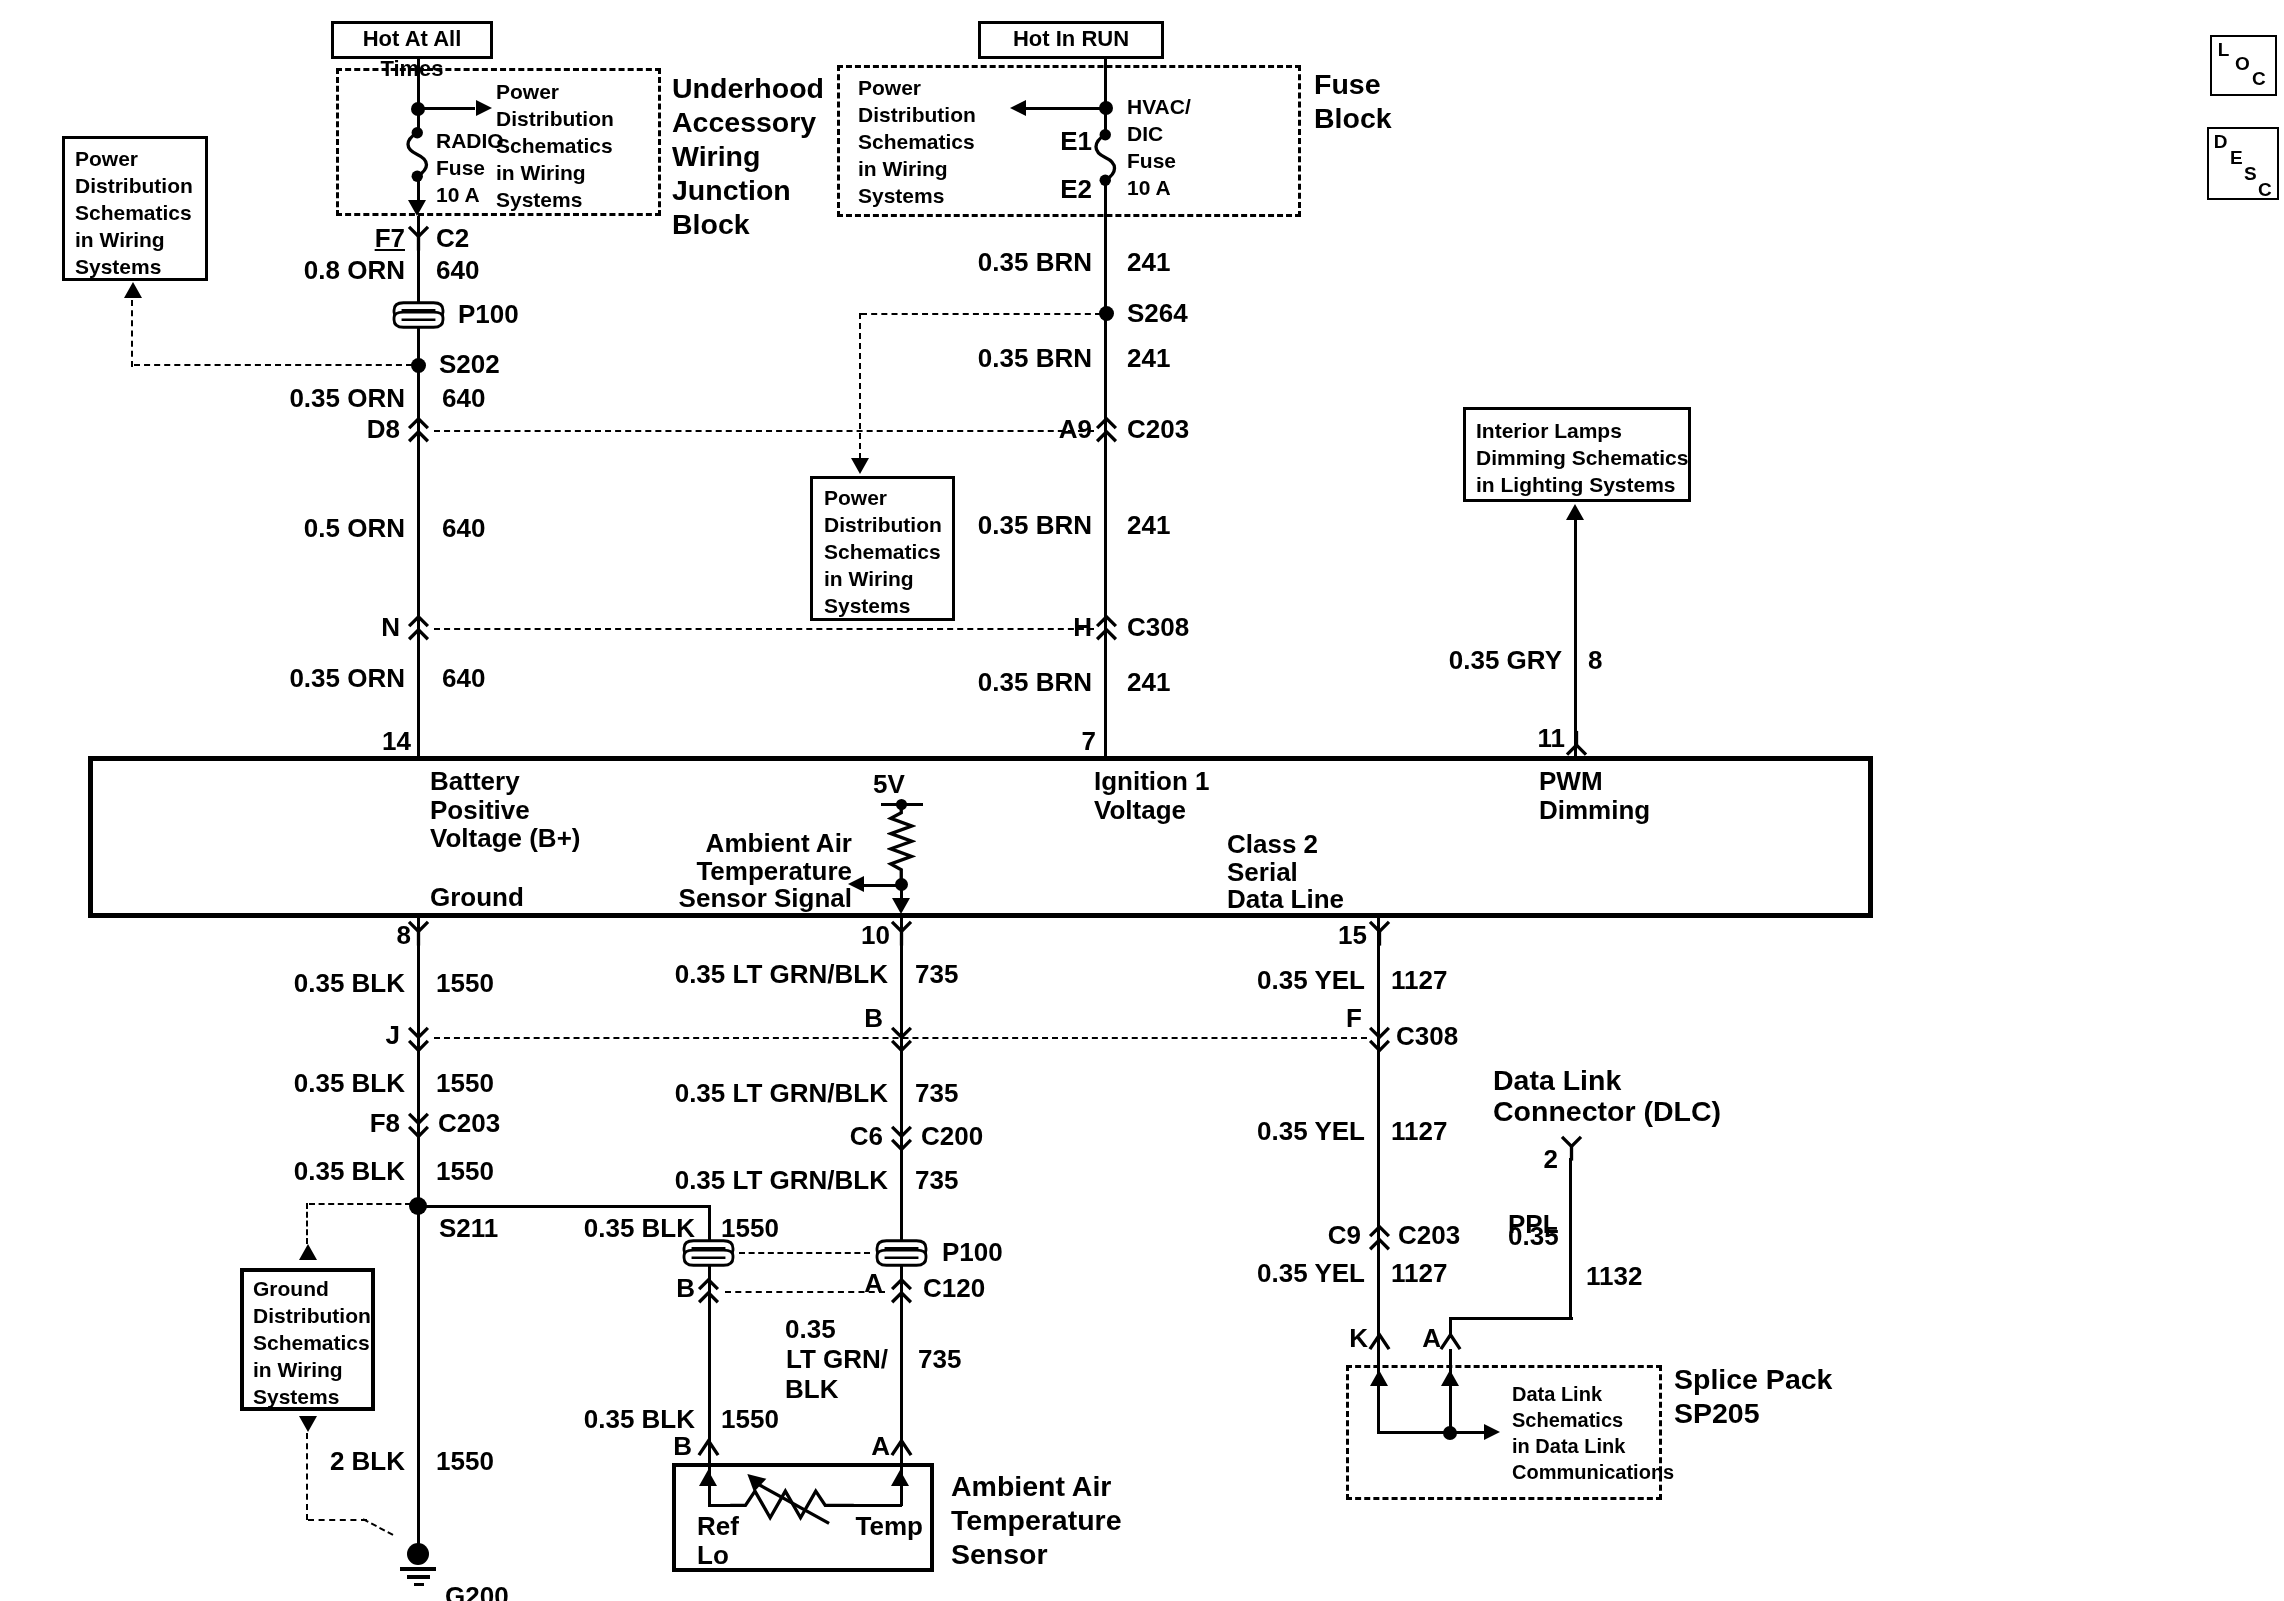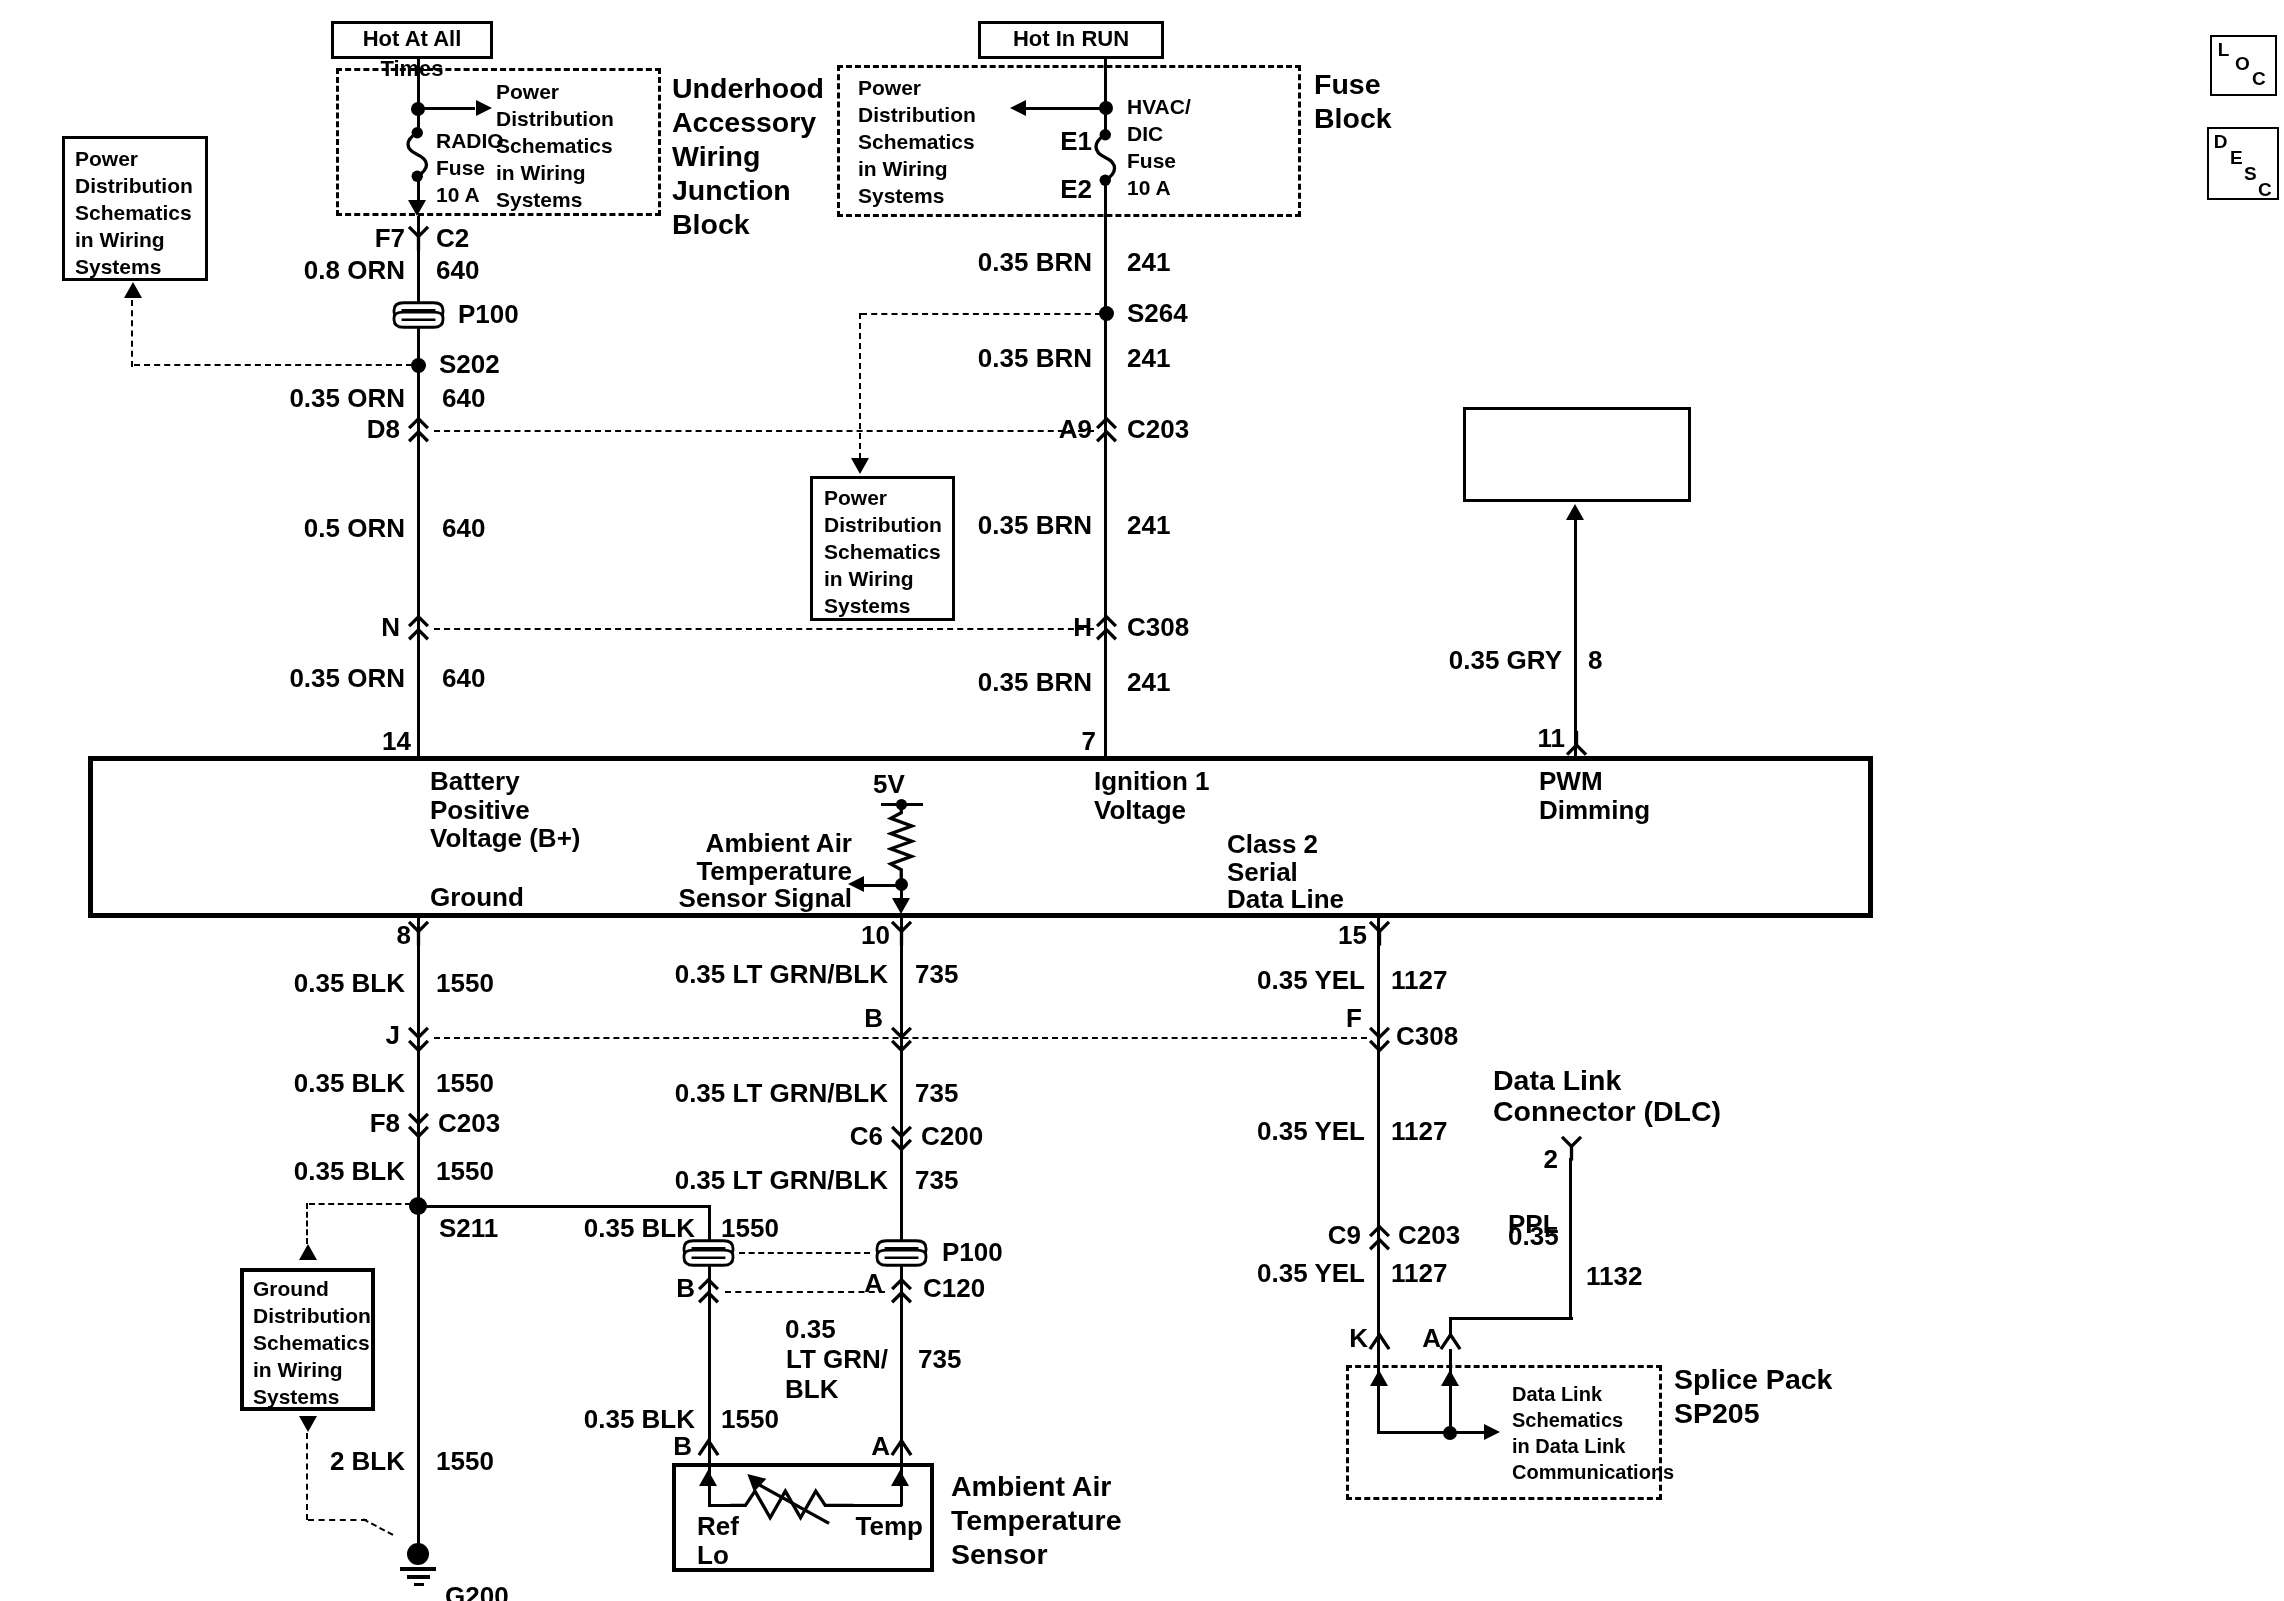--- a/index.html
+++ b/index.html
@@ -78,21 +78,21 @@
   <div class="tri tr" style="left:476px;top:100px;"></div>
   <svg class="sym" style="left:403px;top:127px;" width="28.5" height="55" viewBox="0 0 30 58">
     <circle cx="15" cy="6" r="6"></circle>
       <circle cx="15" cy="52" r="6"></circle>
     <path d="M15 6 C2 14 2 23 15 29 C28 35 28 44 15 52" fill="none" stroke="#000" stroke-width="3.5"></path>
   </svg>
   <div class="wv" style="left:417px;top:179px;height:21px;"></div>
   <div class="tri td" style="left:408px;top:200px;"></div>
   <div class="wv" style="left:417px;top:216px;height:540px;"></div>
 
-  <div class="lbl" style="right:1880px;top:224px;">F7</div>
+  <div class="lbl" style="right:1880px;top:224px;text-decoration:underline;">F7</div>
   <svg class="sym" style="left:406px;top:224px;" width="25" height="28.5" viewBox="0 0 26 30">
     <g fill="none" stroke="#000" stroke-width="3.5">
         <path d="M3 3 L13 13 L23 3"></path>
         <line x1="13" y1="13" x2="13" y2="28"></line>
       </g>
   </svg>
   <div class="lbl" style="left:436px;top:224px;">C2</div>
 
   <div class="lbl" style="right:1880px;top:256px;">0.8 ORN</div>
   <div class="lbl" style="left:436px;top:256px;">640</div>
@@ -219,20 +219,25 @@
         <path d="M3 28 L13 18 L23 28"></path>
       </g>
   </svg>
   <div class="lbl" style="left:1127px;top:613px;">C308</div>
 
   <div class="lbl" style="right:1193px;top:668px;">0.35 BRN</div>
   <div class="lbl" style="left:1127px;top:668px;">241</div>
   <div class="lbl" style="right:1189px;top:727px;">7</div>
 
   <div class="sbox" style="left:1463px;top:407px;width:228px;height:95px;"></div>
+  <div class="sm" style="left:1476px;top:417px;">
+    <span style="display:block;">Interior Lamps</span>
+    <span style="display:block;">Dimming Schematics</span>
+    <span style="display:block;">in Lighting Systems</span>
+  </div>
   <div class="tri tu" style="left:1566px;top:504px;"></div>
   <div class="wv" style="left:1574px;top:518px;height:238px;"></div>
   <div class="lbl" style="right:723px;top:646px;">0.35 GRY</div>
   <div class="lbl" style="left:1588px;top:646px;">8</div>
   <div class="lbl" style="right:720px;top:724px;">11</div>
   <svg class="sym" style="left:1564px;top:729px;" width="25" height="28.5" viewBox="0 0 26 30">
     <g fill="none" stroke="#000" stroke-width="3.5">
         <path d="M3 27 L13 17 L23 27"></path>
         <line x1="13" y1="2" x2="13" y2="17"></line>
       </g>

